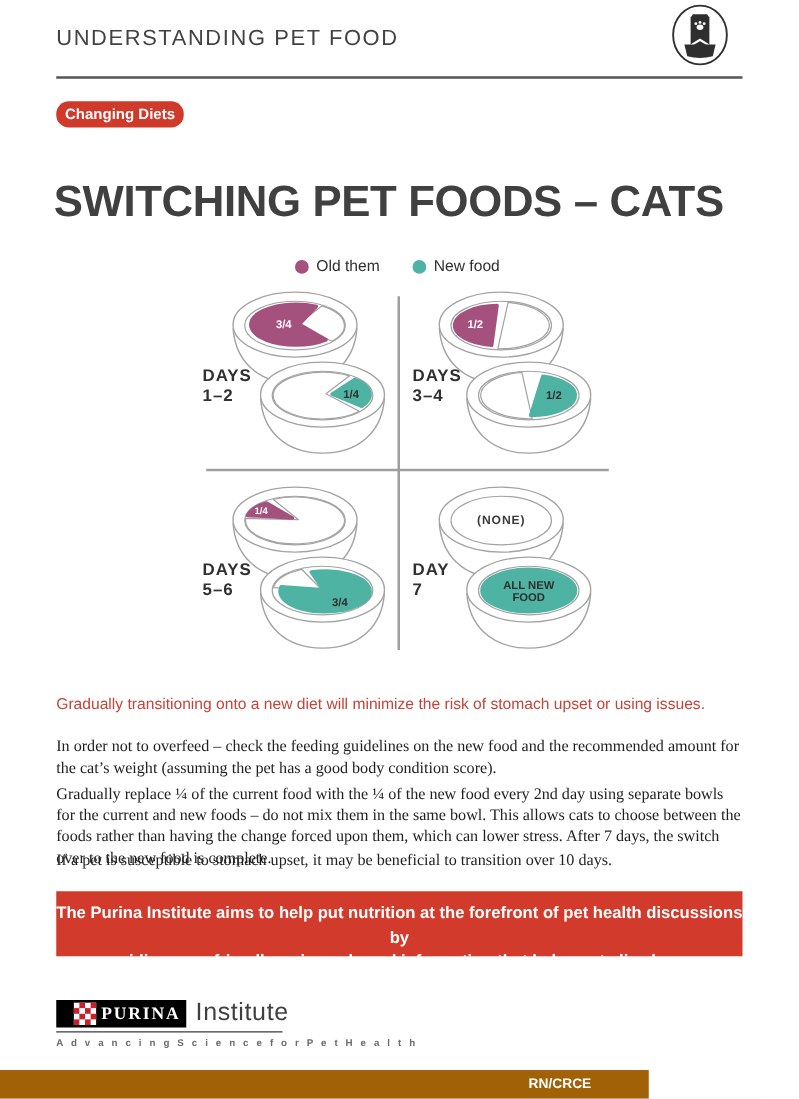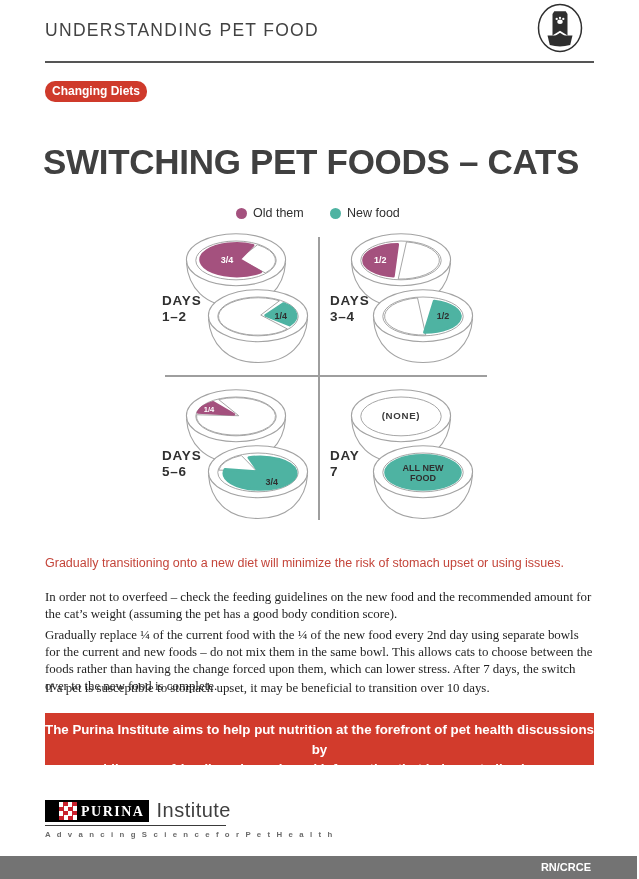--- a/index.html
+++ b/index.html
@@ -53,21 +53,21 @@
   .brand-box { display:flex; align-items:flex-end; background:#000000; height:22px; padding:2px 5px 2px 14px; }
   .checker { width:18px; height:18px;
              background: conic-gradient(#c8202c 25%, #fff 25% 50%, #c8202c 50% 75%, #fff 75%);
              background-size: 9px 9px; margin-right:4px; }
   .brand-name { font-family:"Liberation Serif", serif; font-weight:bold; font-size:14px; color:#fff; letter-spacing:1.5px; }
   .brand-suffix { font-size:20px; color:#3f3f3f; margin-left:7px; letter-spacing:0.5px; }
   .logo-rule { width:181px; height:0; border-top:1.3px solid #3a3a3a; margin-top:3px; }
   .tagline { font-size:7.8px; font-weight:bold; letter-spacing:2.1px; color:#6b6b6b; margin-top:4px; }
 
   
-  .bottom-bar { position:absolute; left:0; top:856px; width:637px; height:23px; background:#737373;
+  .bottom-bar { position:absolute; left:0; top:856px; width:519px; height:23px; background:#a16207;
                 color:#fff; font-size:11px; font-weight:bold; text-align:right; line-height:23px; padding-right:46px; }
 </style>
 </head>
 <body>
 
 <div class="page">
 
   <div class="header-title">UNDERSTANDING PET FOOD</div>
   <svg class="header-icon" width="46" height="50" viewBox="0 0 46 50">
     <ellipse cx="23" cy="25" rx="21.5" ry="23.5" fill="#fff" stroke="#2f2f2f" stroke-width="1.5"></ellipse>

